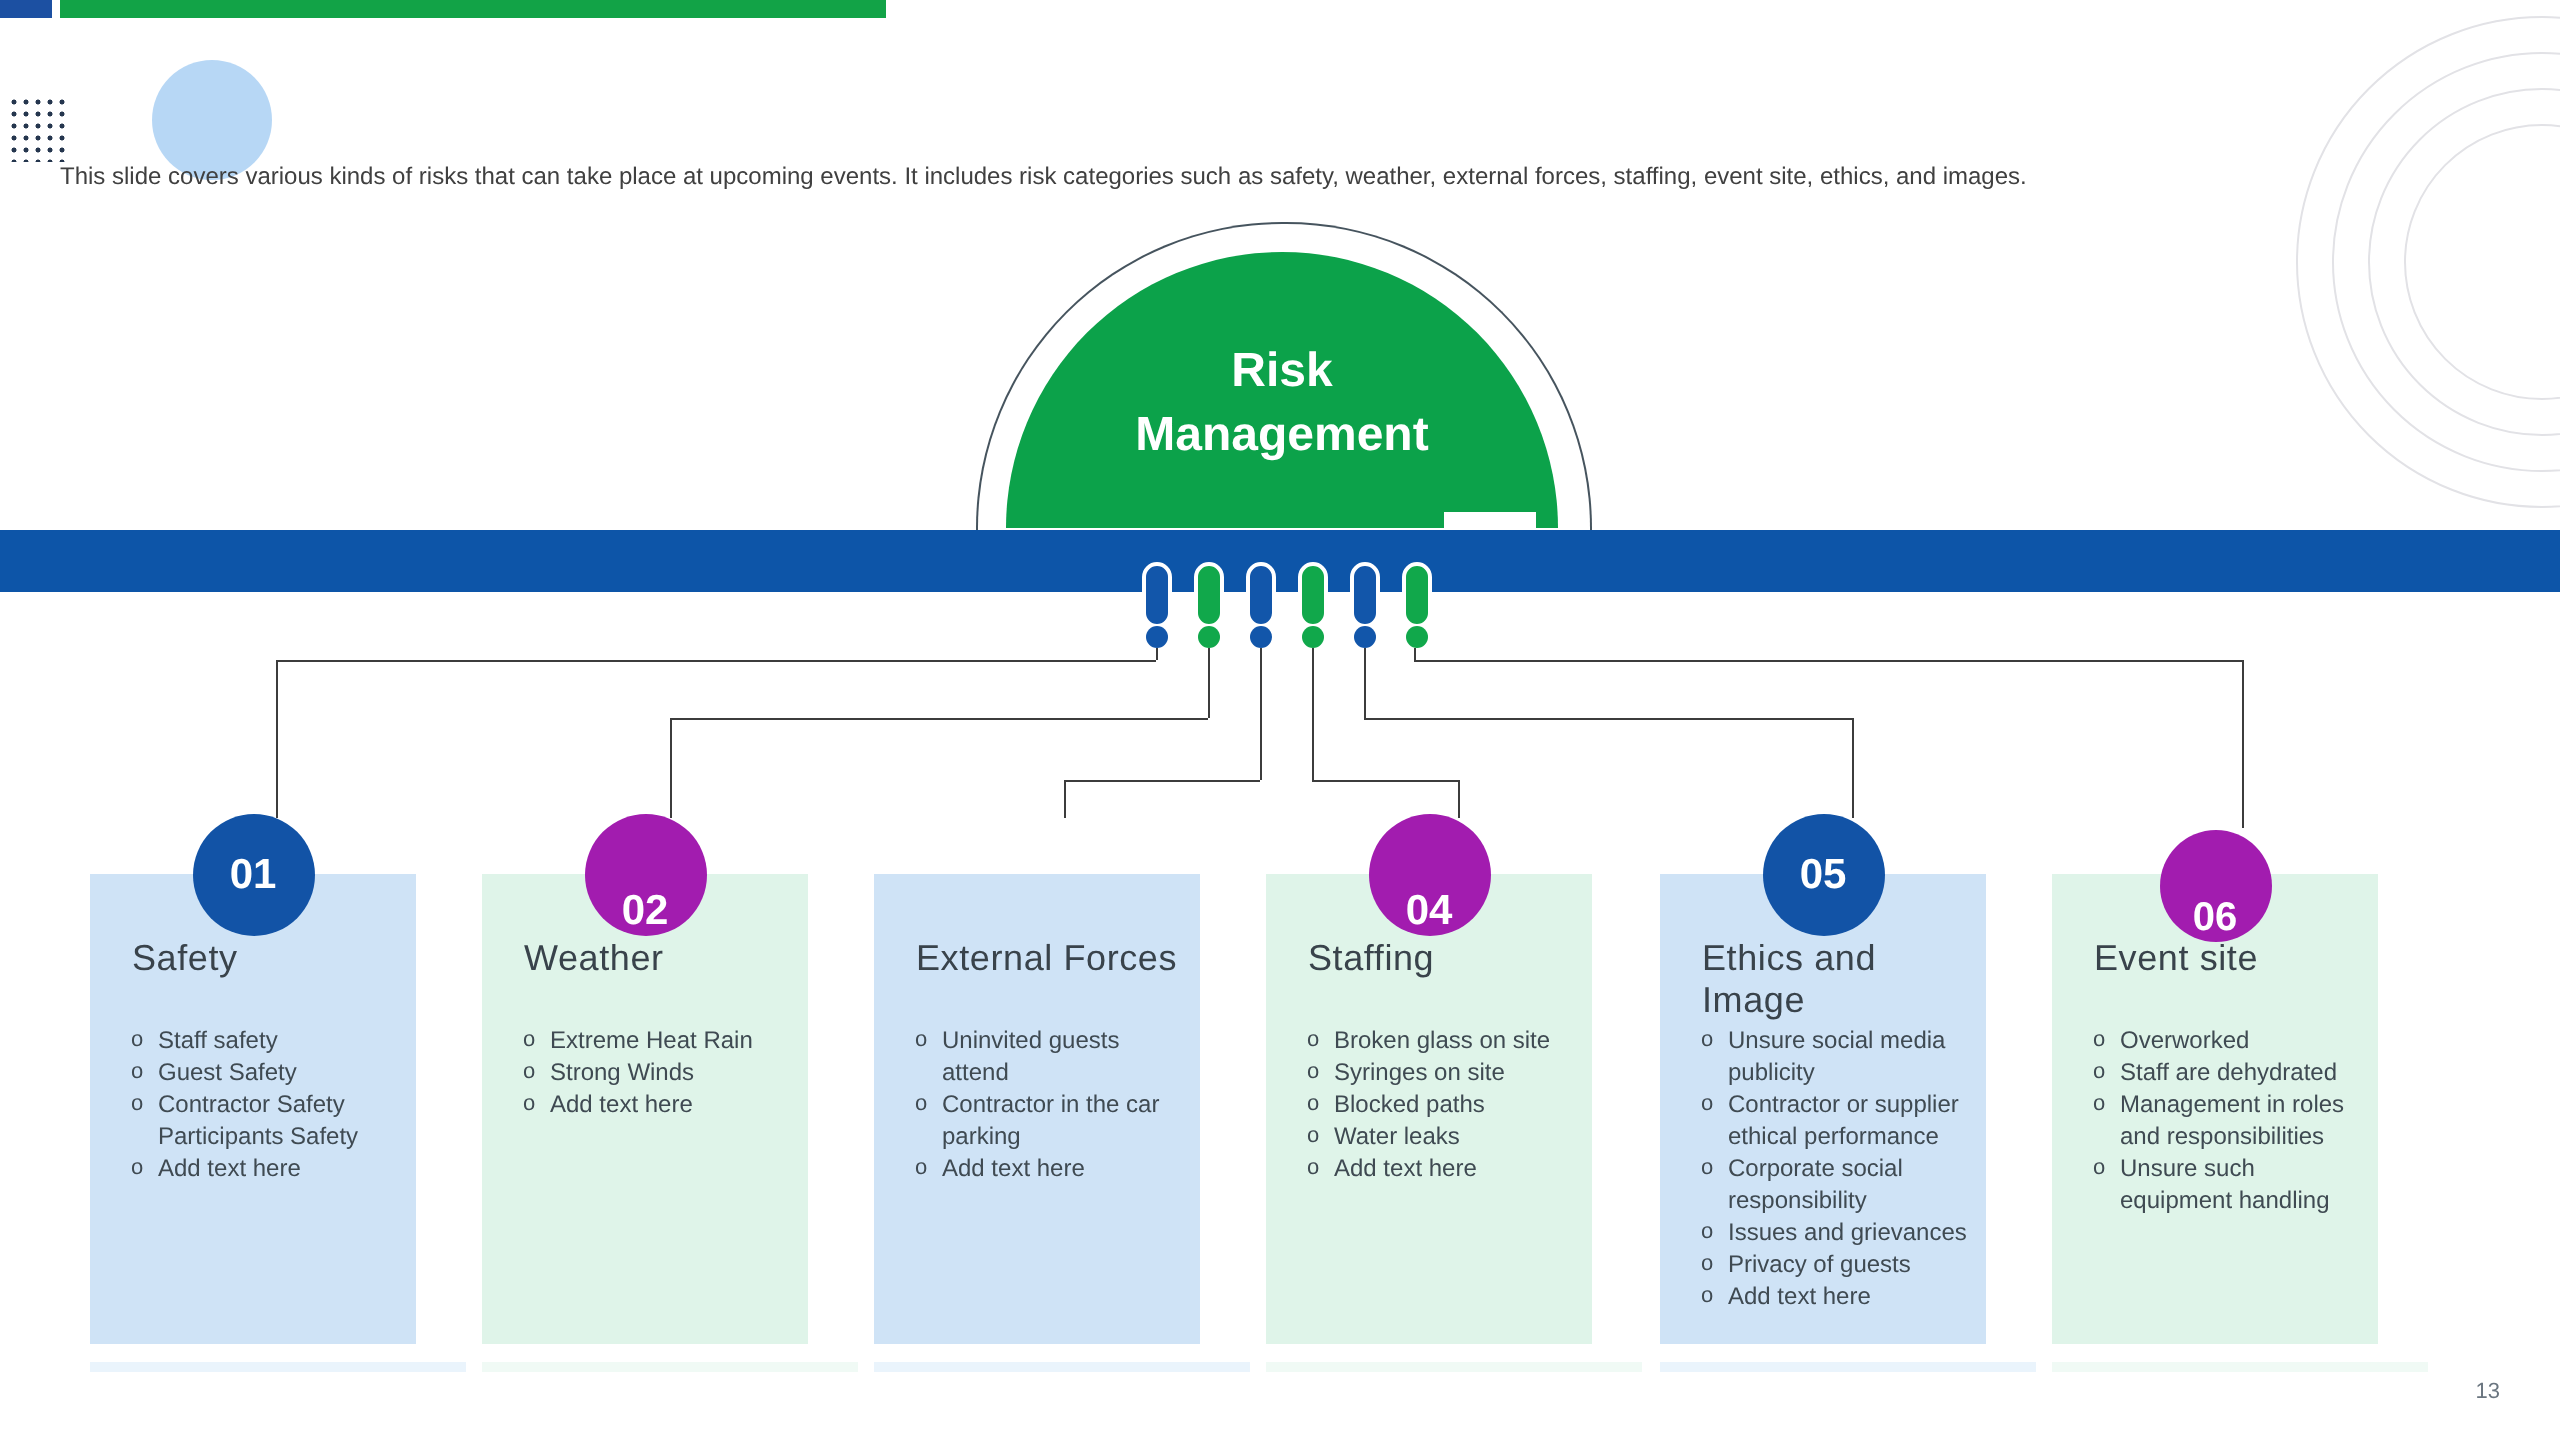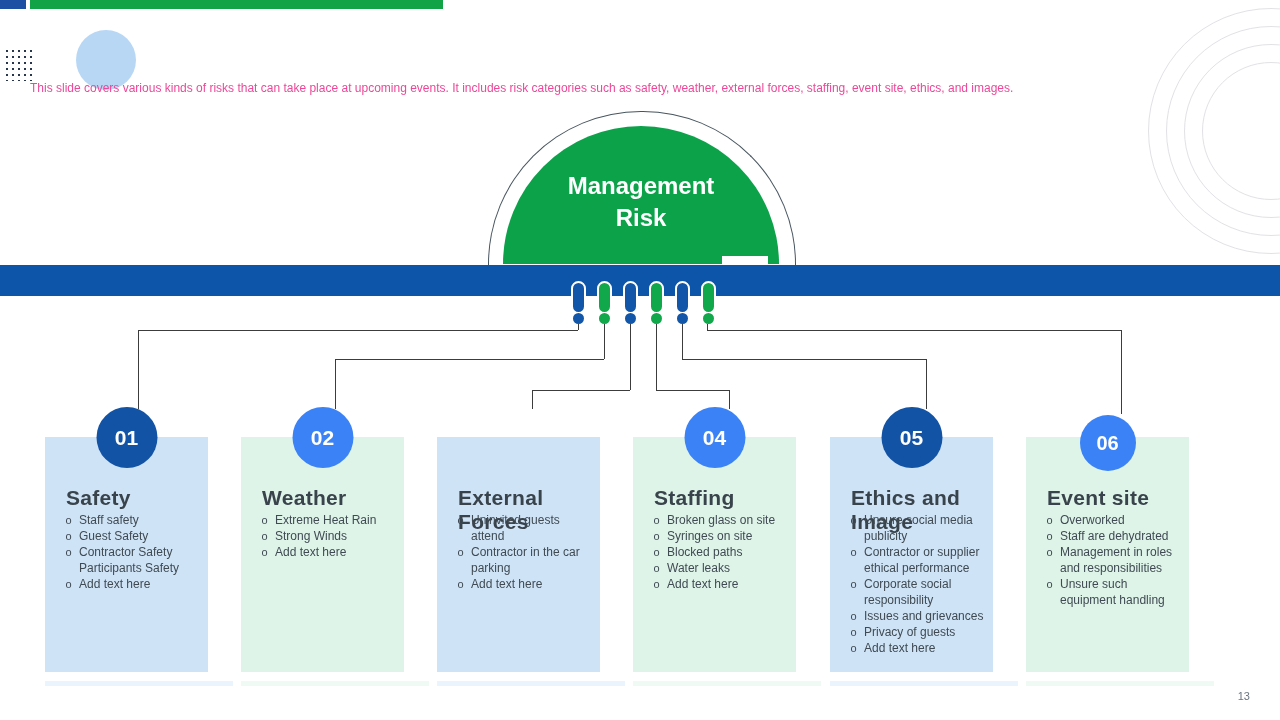--- a/index.html
+++ b/index.html
@@ -18,21 +18,21 @@
     background:rgba(170,208,243,0.85);}
   .ring{position:absolute;border:1px solid #e2e2e6;border-radius:50%;}
   .ring1{left:1148px;top:8px;width:244px;height:244px;}
   .ring2{left:1166px;top:26px;width:208px;height:208px;}
   .ring3{left:1184px;top:44px;width:172px;height:172px;}
   .ring4{left:1202px;top:62px;width:136px;height:136px;}
 
   
   .page-title{position:absolute;left:30px;top:30px;width:900px;font-size:36px;line-height:46px;
     color:#2f3844;letter-spacing:0.5px;font-weight:400;}
-  .page-subtitle{position:absolute;left:30px;top:81px;width:1100px;font-size:12px;color:#ec4899;}
+  .page-subtitle{position:absolute;left:30px;top:81px;width:1100px;font-size:12px;color:#404040;}
 
   
   .outline-arc{position:absolute;left:488px;top:111px;width:306px;height:153px;
     border:1px solid #46545e;border-bottom:none;border-radius:153px 153px 0 0;}
   .green-dome{position:absolute;left:503px;top:126px;width:276px;height:138px;
     background:#0ca24a;border-radius:138px 138px 0 0;}
   .dome-label{position:absolute;left:503px;top:170px;width:276px;text-align:center;
     color:#ffffff;font-weight:bold;font-size:24px;line-height:32px;}
   .white-dash{position:absolute;left:722px;top:256px;width:46px;height:9px;background:#ffffff;}
   .blue-band{position:absolute;left:0;top:265px;width:1280px;height:31px;background:#0d55a8;}
@@ -49,24 +49,24 @@
 
   
   .cat-box{position:absolute;top:437px;width:163px;height:235px;}
   .cat-box.blue-box{background:#cfe3f6;} .cat-box.green-box{background:#dff4e9;}
   .cat-strip{position:absolute;top:681px;width:188px;height:5px;}
   .cat-strip.blue-strip{background:#eaf4fc;} .cat-strip.green-strip{background:#f0faf5;}
 
   .num-circle{position:absolute;left:50%;transform:translateX(-50%);top:-30px;width:61px;height:61px;
     border-radius:50%;color:#ffffff;font-weight:bold;font-size:21px;display:flex;
     align-items:center;justify-content:center;}
-  .num-circle.blue{background:#1253a6;} .num-circle.green{background:#3b82f6;}
+  .num-circle.blue{background:#1253a6;} .num-circle.green{background:#a21caf;align-items:flex-end;}
   .num-circle.small{width:56px;height:56px;top:-22px;font-size:20px;}
 
-  .cat-title{position:absolute;left:21px;top:49px;right:10px;font-size:21px;font-weight:bold;
+  .cat-title{position:absolute;left:21px;top:32px;right:10px;font-size:18px;font-weight:normal;
     color:#39434b;letter-spacing:0.3px;}
   .cat-list{position:absolute;left:13px;top:75px;right:8px;margin:0;padding:0;list-style:none;}
   .cat-list li{display:flex;font-size:12px;line-height:16px;color:#3f4a52;margin:0 0 0 0;}
   .cat-list .marker{width:21px;flex:0 0 21px;text-align:center;font-size:11px;color:#3f4a52;}
   .cat-list .txt{flex:1;}
 
   
   .footer-note{position:absolute;left:0;top:697px;width:1280px;text-align:center;
     font-size:12px;color:#8e9399;}
   .page-number{position:absolute;right:30px;top:690px;font-size:11px;color:#6b7680;}
@@ -84,22 +84,22 @@
   <div class="ring ring1"></div>
   <div class="ring ring2"></div>
   <div class="ring ring3"></div>
   <div class="ring ring4"></div>
 
   <div class="page-subtitle">This slide covers various kinds of risks that can take place at upcoming events. It includes risk categories such as safety, weather, external forces, staffing, event site, ethics, and images.</div>
 
   <div class="outline-arc"></div>
   <div class="green-dome"></div>
   <div class="dome-label">
+    <div>Risk</div>
     <div>Management</div>
-    <div>Risk</div>
   </div>
   <div class="white-dash"></div>
   <div class="blue-band"></div>
 
   <div class="pill blue" style="left:571px"></div>
   <div class="pill green" style="left:597px"></div>
   <div class="pill blue" style="left:623px"></div>
   <div class="pill green" style="left:649px"></div>
   <div class="pill blue" style="left:675px"></div>
   <div class="pill green" style="left:701px"></div>

